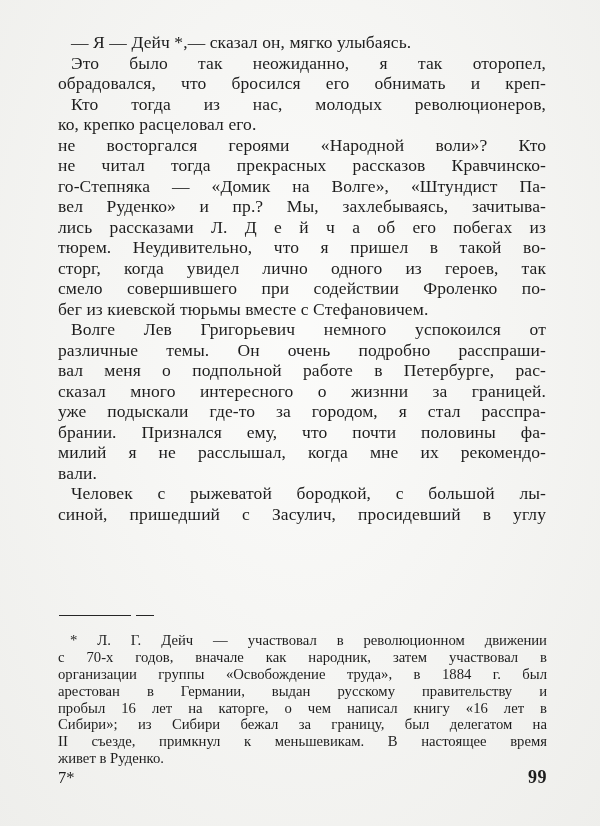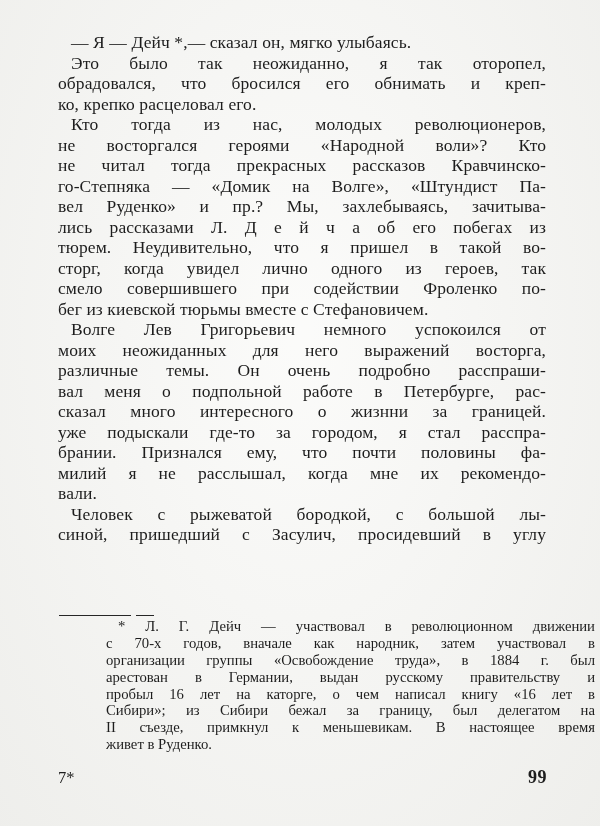--- a/index.html
+++ b/index.html
@@ -31,21 +31,21 @@
   }
   .indent { text-indent:13px; }
   .pend { text-align-last:left; }
   .fnrule {
     position:absolute; left:59px; top:615px; height:2px; width:110px;
   }
   .fnrule .seg { display:inline-block; vertical-align:top; height:0; border-top:1.6px solid #262626; margin-right:5px; }
   .fnrule .seg-long { width:72px; }
   .fnrule .seg-short { width:18px; }
   .footnote {
-    position:absolute; left:58px; top:618px; width:489px;margin-left:48px;
+    position:absolute; left:58px; top:632px; width:489px;
   }
   .footnote .ln {
     font-size:14.7px;
     line-height:16.9px;
     height:16.9px;
   }
   .footnote .indent { text-indent:12px; }
   .pagefooter {
     position:absolute; left:58px; top:767px; width:489px;
     display:flex; justify-content:space-between; align-items:baseline;
@@ -55,33 +55,32 @@
 </style>
 </head>
 <body>
 
 <div class="page">
 
   <div class="main">
     <div class="ln indent pend">— Я — Дейч *,— сказал он, мягко улыбаясь.</div>
     <div class="ln indent">Это было так неожиданно, я так оторопел,</div>
     <div class="ln">обрадовался, что бросился его обнимать и креп-</div>
+    <div class="ln indent">Кто тогда из нас, молодых революционеров,</div>
     <div class="ln pend">ко, крепко расцеловал его.</div>
-    <div class="ln indent">Кто тогда из нас, молодых революционеров,</div>
     <div class="ln">не восторгался героями «Народной воли»? Кто</div>
     <div class="ln">не читал тогда прекрасных рассказов Кравчинско-</div>
     <div class="ln">го-Степняка — «Домик на Волге», «Штундист Па-</div>
     <div class="ln">вел Руденко» и пр.? Мы, захлебываясь, зачитыва-</div>
     <div class="ln">лись рассказами Л. Д е й ч а об его побегах из</div>
     <div class="ln">тюрем. Неудивительно, что я пришел в такой во-</div>
     <div class="ln">сторг, когда увидел лично одного из героев, так</div>
     <div class="ln">смело совершившего при содействии Фроленко по-</div>
     <div class="ln pend">бег из киевской тюрьмы вместе с Стефановичем.</div>
     <div class="ln indent">Волге Лев Григорьевич немного успокоился от</div>
-    <div class="ln">моих неожиданных для него выражений восторга,</div>
     <div class="ln">различные темы. Он очень подробно расспраши-</div>
     <div class="ln">вал меня о подпольной работе в Петербурге, рас-</div>
     <div class="ln">сказал много интересного о жизнни за границей.</div>
     <div class="ln">уже подыскали где-то за городом, я стал расспра-</div>
     <div class="ln">брании. Признался ему, что почти половины фа-</div>
     <div class="ln">милий я не расслышал, когда мне их рекомендо-</div>
     <div class="ln pend">вали.</div>
     <div class="ln indent">Человек с рыжеватой бородкой, с большой лы-</div>
     <div class="ln">синой, пришедший с Засулич, просидевший в углу</div>
   </div>

